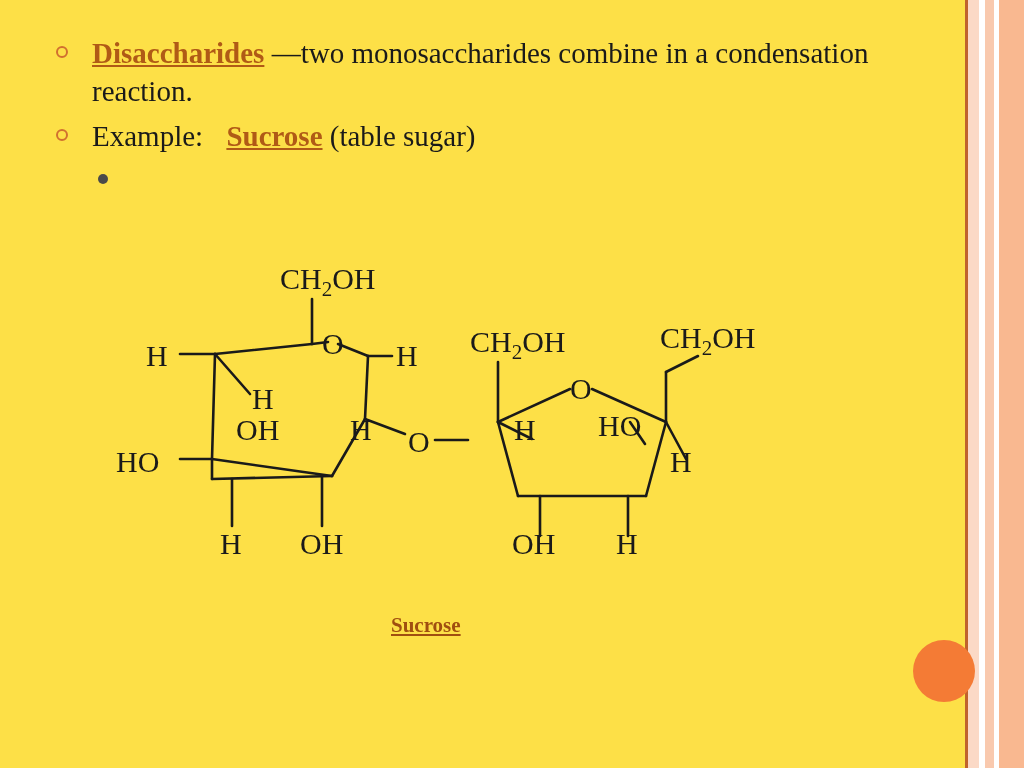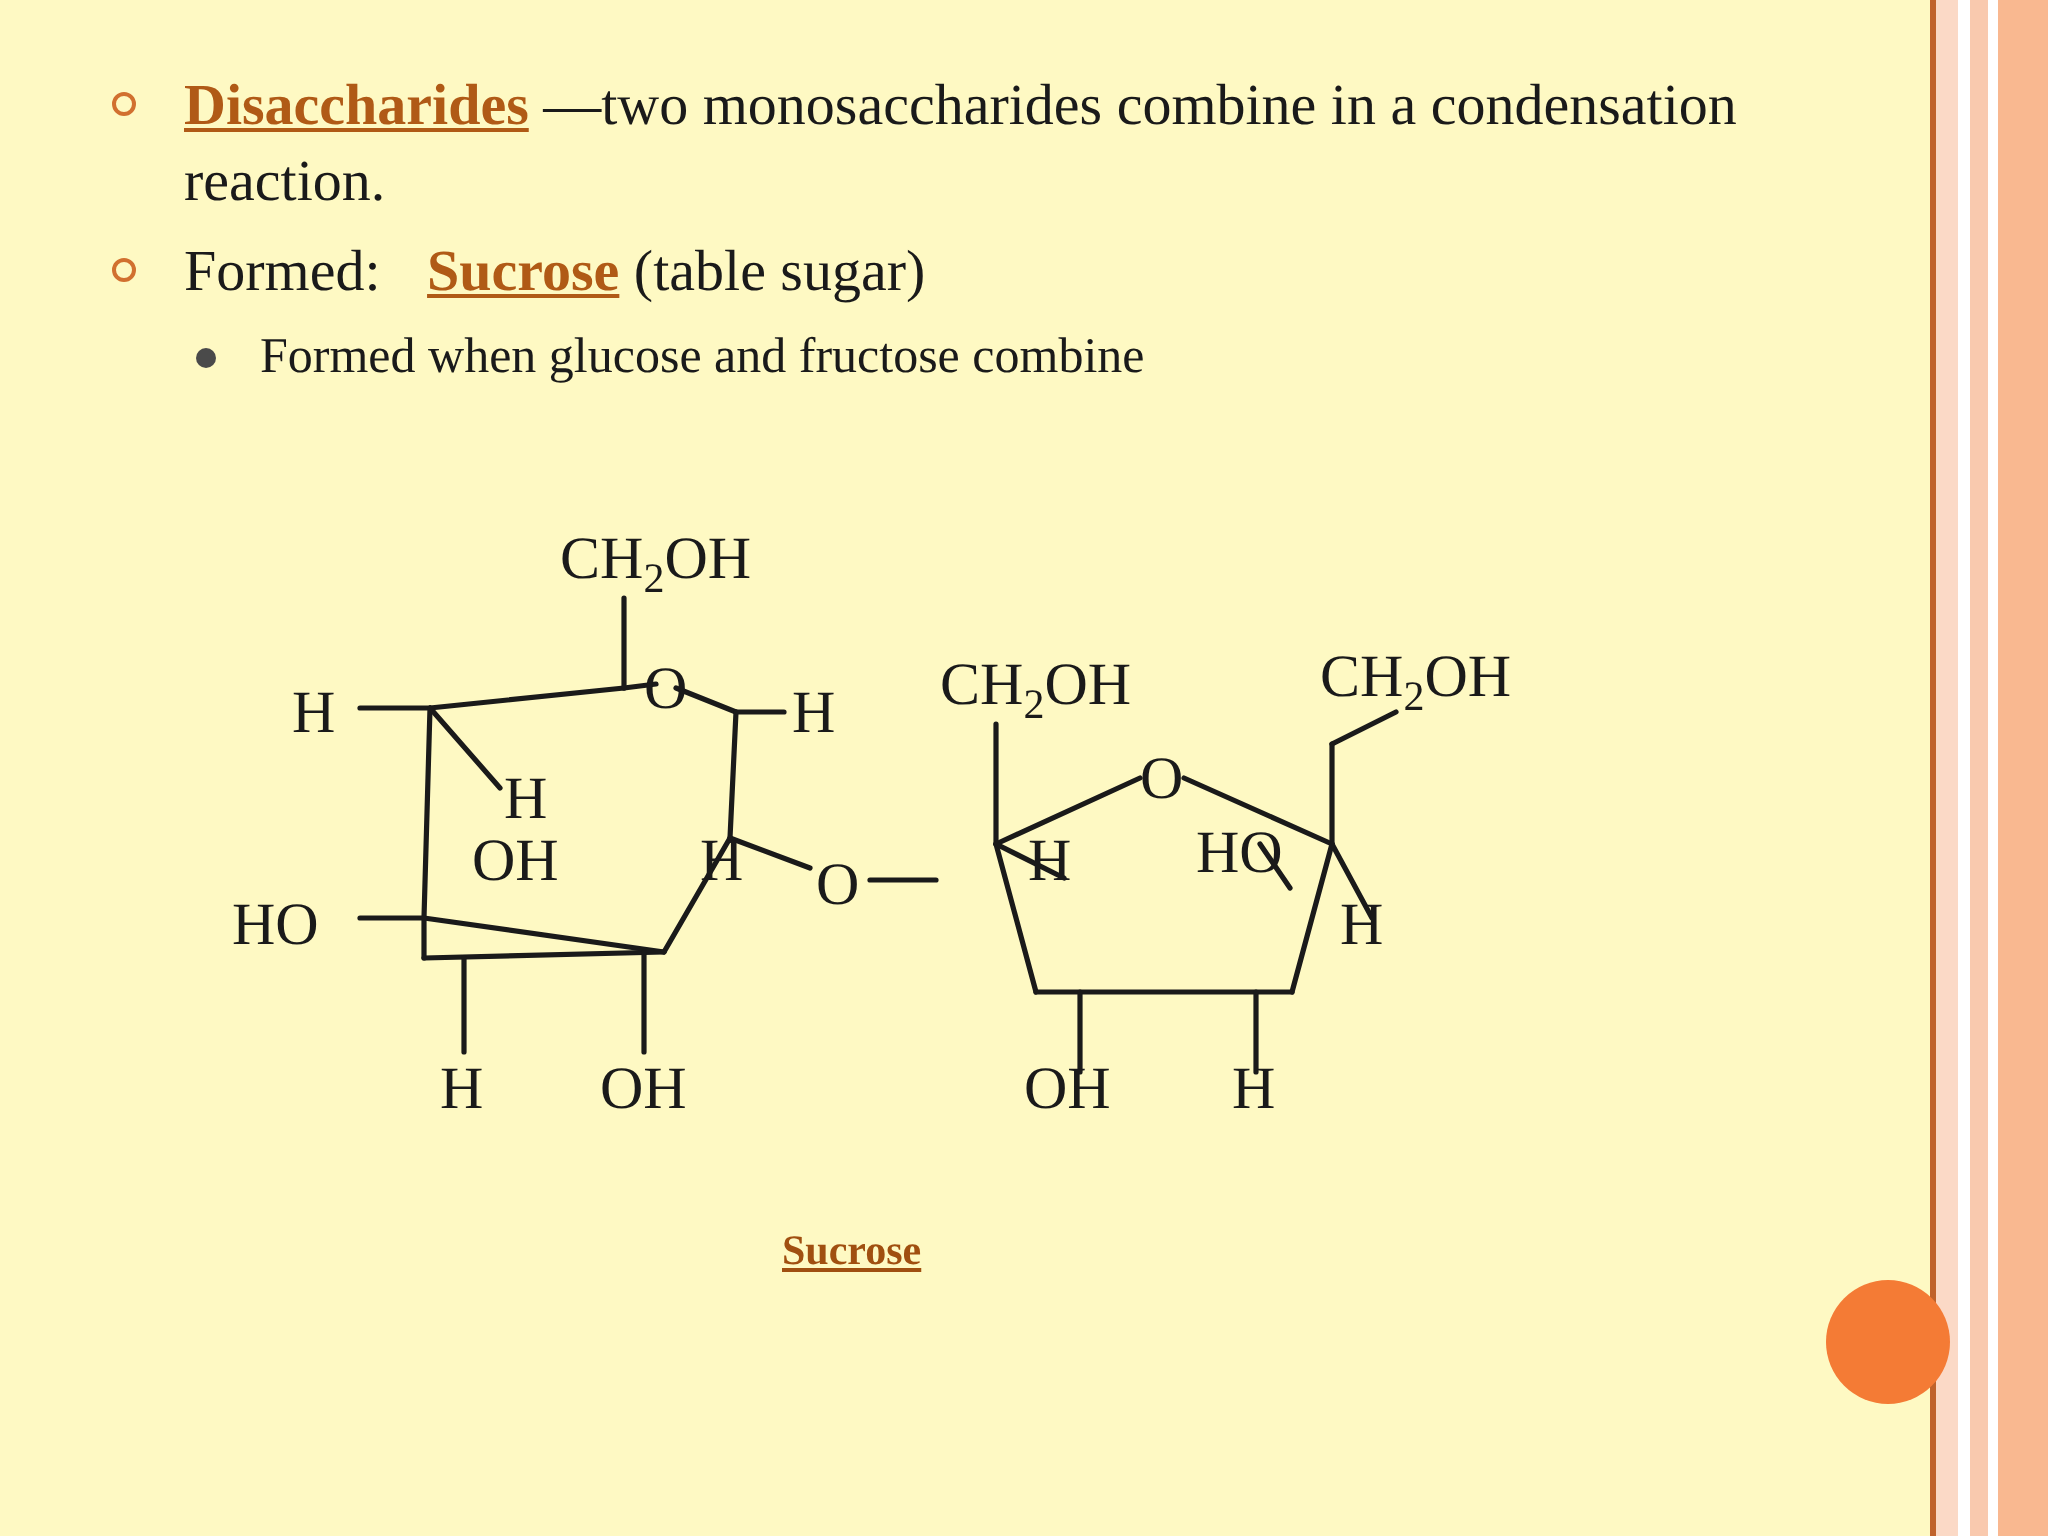--- a/index.html
+++ b/index.html
@@ -4,21 +4,21 @@
 <style>
   html, body {
     margin: 0;
     padding: 0;
     background: #ffffff;
   }
   #slide {
     position: relative;
     width: 1024px;
     height: 768px;
-    background: #fef9c3;
+    background: #fde047;
     overflow: hidden;
     font-family: "Liberation Serif", serif;
   }
 
   
   .stripe {
     position: absolute;
     top: 0;
     height: 768px;
   }
@@ -127,26 +127,25 @@
 
   <div class="content">
 
     <div class="bullet-l1">
       <span class="marker"></span>
       <span class="kw">Disaccharides</span><span> —two monosaccharides combine in a condensation reaction.</span>
     </div>
 
     <div class="bullet-l1">
       <span class="marker"></span>
-      <span>Formed:  </span><span class="kw kw-spaced">Sucrose</span><span> (table sugar)</span>
+      <span>Example:  </span><span class="kw kw-spaced">Sucrose</span><span> (table sugar)</span>
     </div>
 
     <div class="bullet-l2">
       <span class="marker-dot"></span>
-      <span>Formed when glucose and fructose combine</span>
     </div>
 
   </div>
 
   <div class="figure">
     <svg width="740" height="330" viewBox="0 0 740 330" xmlns="http://www.w3.org/2000/svg">
       <g stroke="#1a1a1a" stroke-width="2.6" fill="none" stroke-linecap="round">
 
         <path d="M 112 215 L 115 110"></path>
         <path d="M 115 110 L 212 100"></path>

